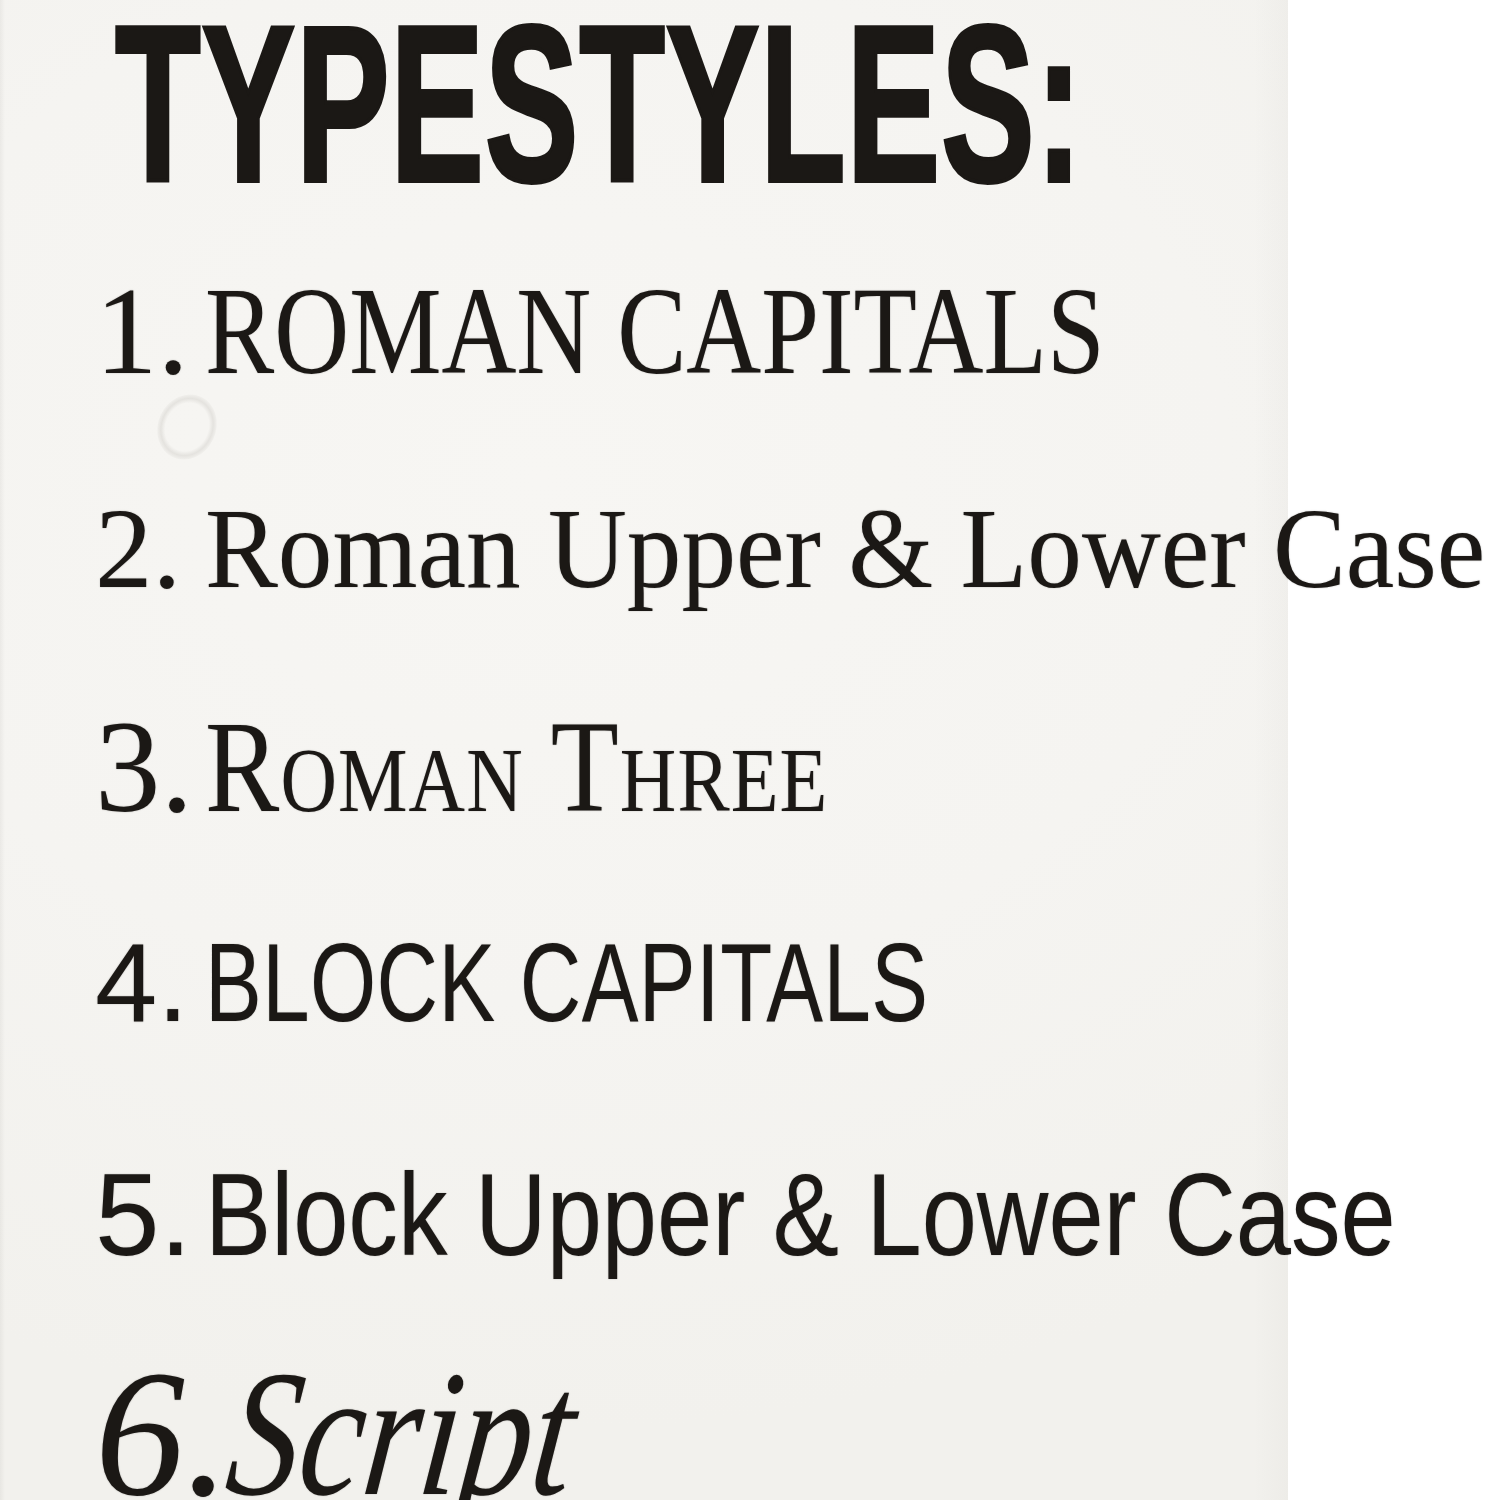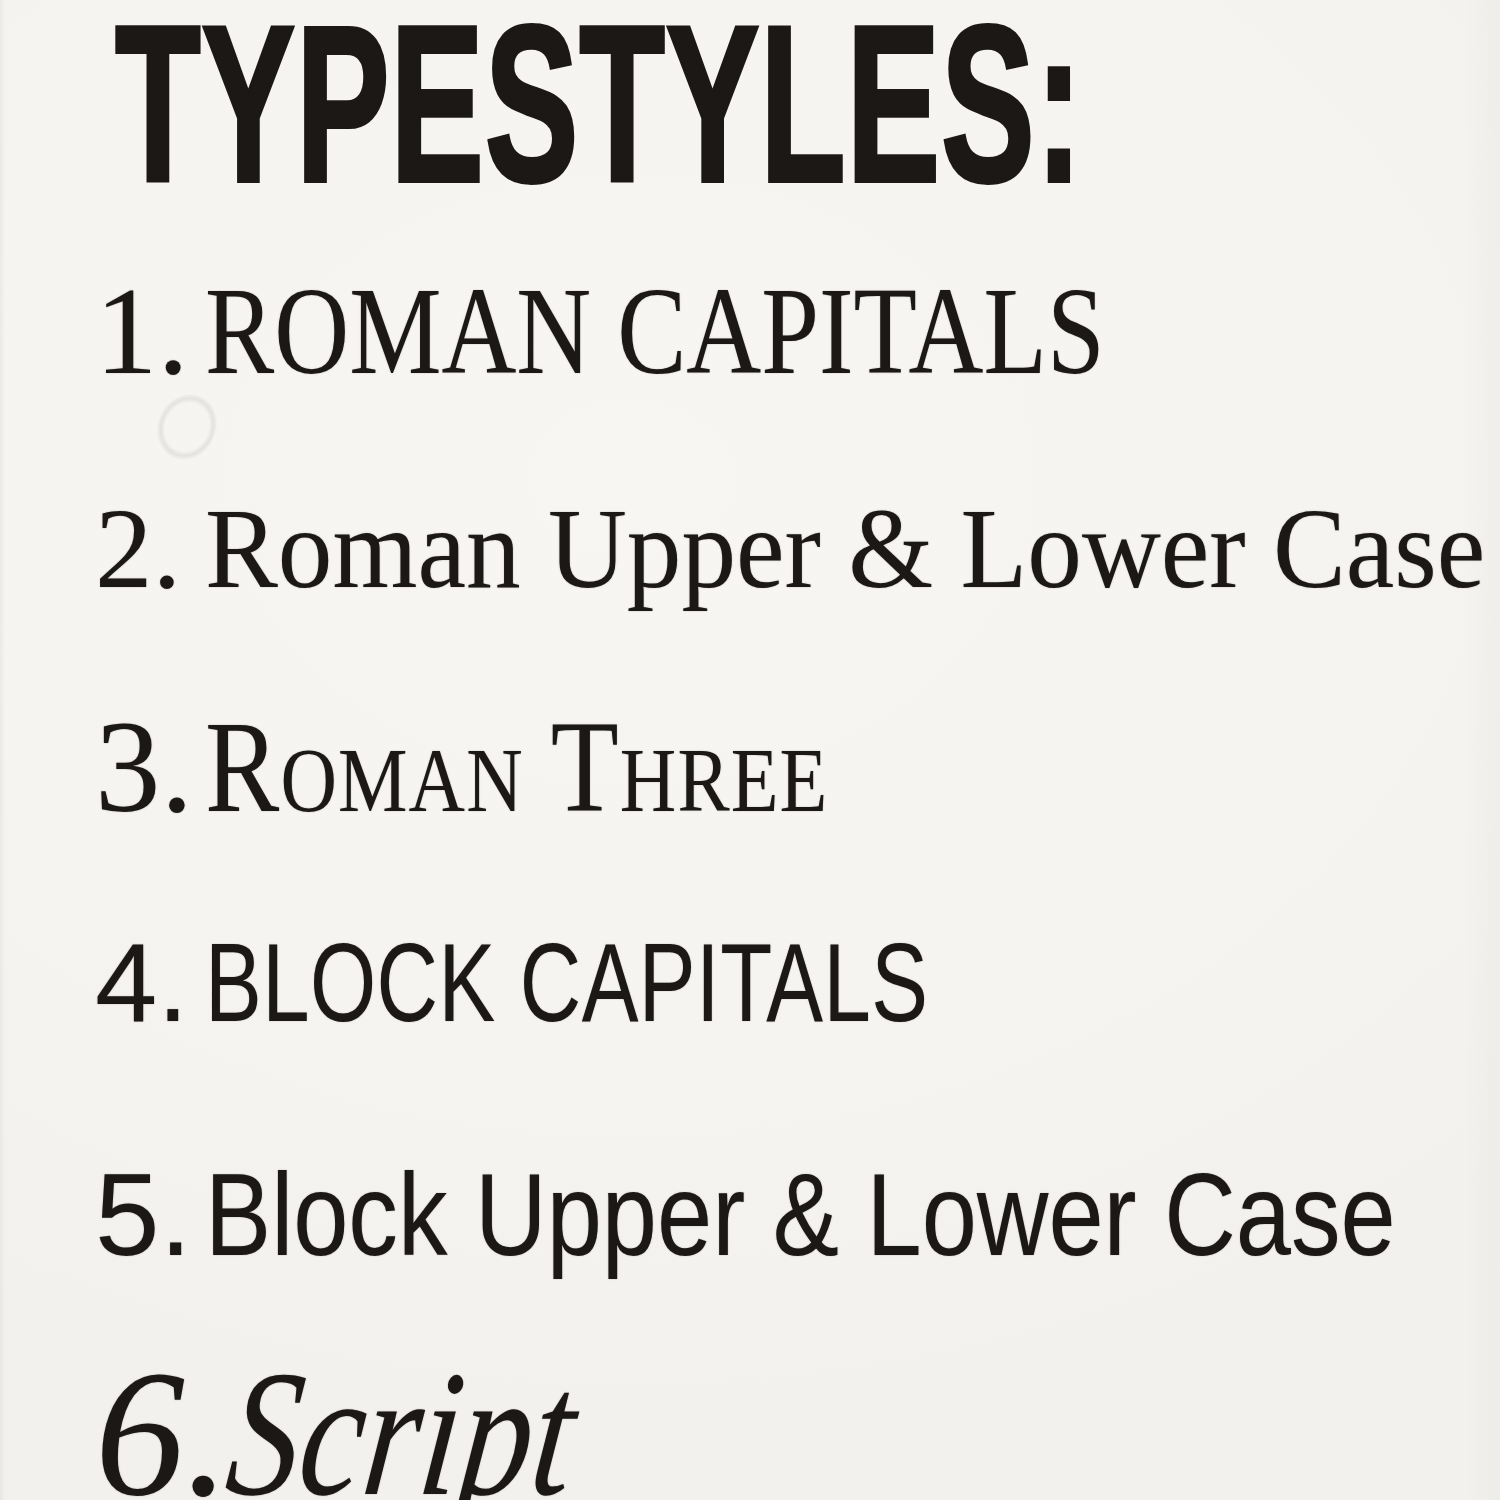--- a/index.html
+++ b/index.html
@@ -4,21 +4,21 @@
 <style>
   html, body {
     margin: 0;
     padding: 0;
     width: 1500px;
     height: 1500px;
     overflow: hidden;
   }
   .page {
     position: relative;
-    width: 1500px;
+    width: 1288px;
     height: 1500px;
     color: var(--ink, #1b1815);
     background:
       linear-gradient(to right, rgba(40,36,30,0.05), rgba(40,36,30,0) 5px),
       linear-gradient(to left, rgba(40,36,30,0.025), rgba(40,36,30,0) 35px),
       radial-gradient(1250px 950px at 42% 32%, #f7f6f3 0%, #f5f4f1 55%, #f2f1ed 100%);
     font-kerning: normal;
   }
   
   .blemish {

